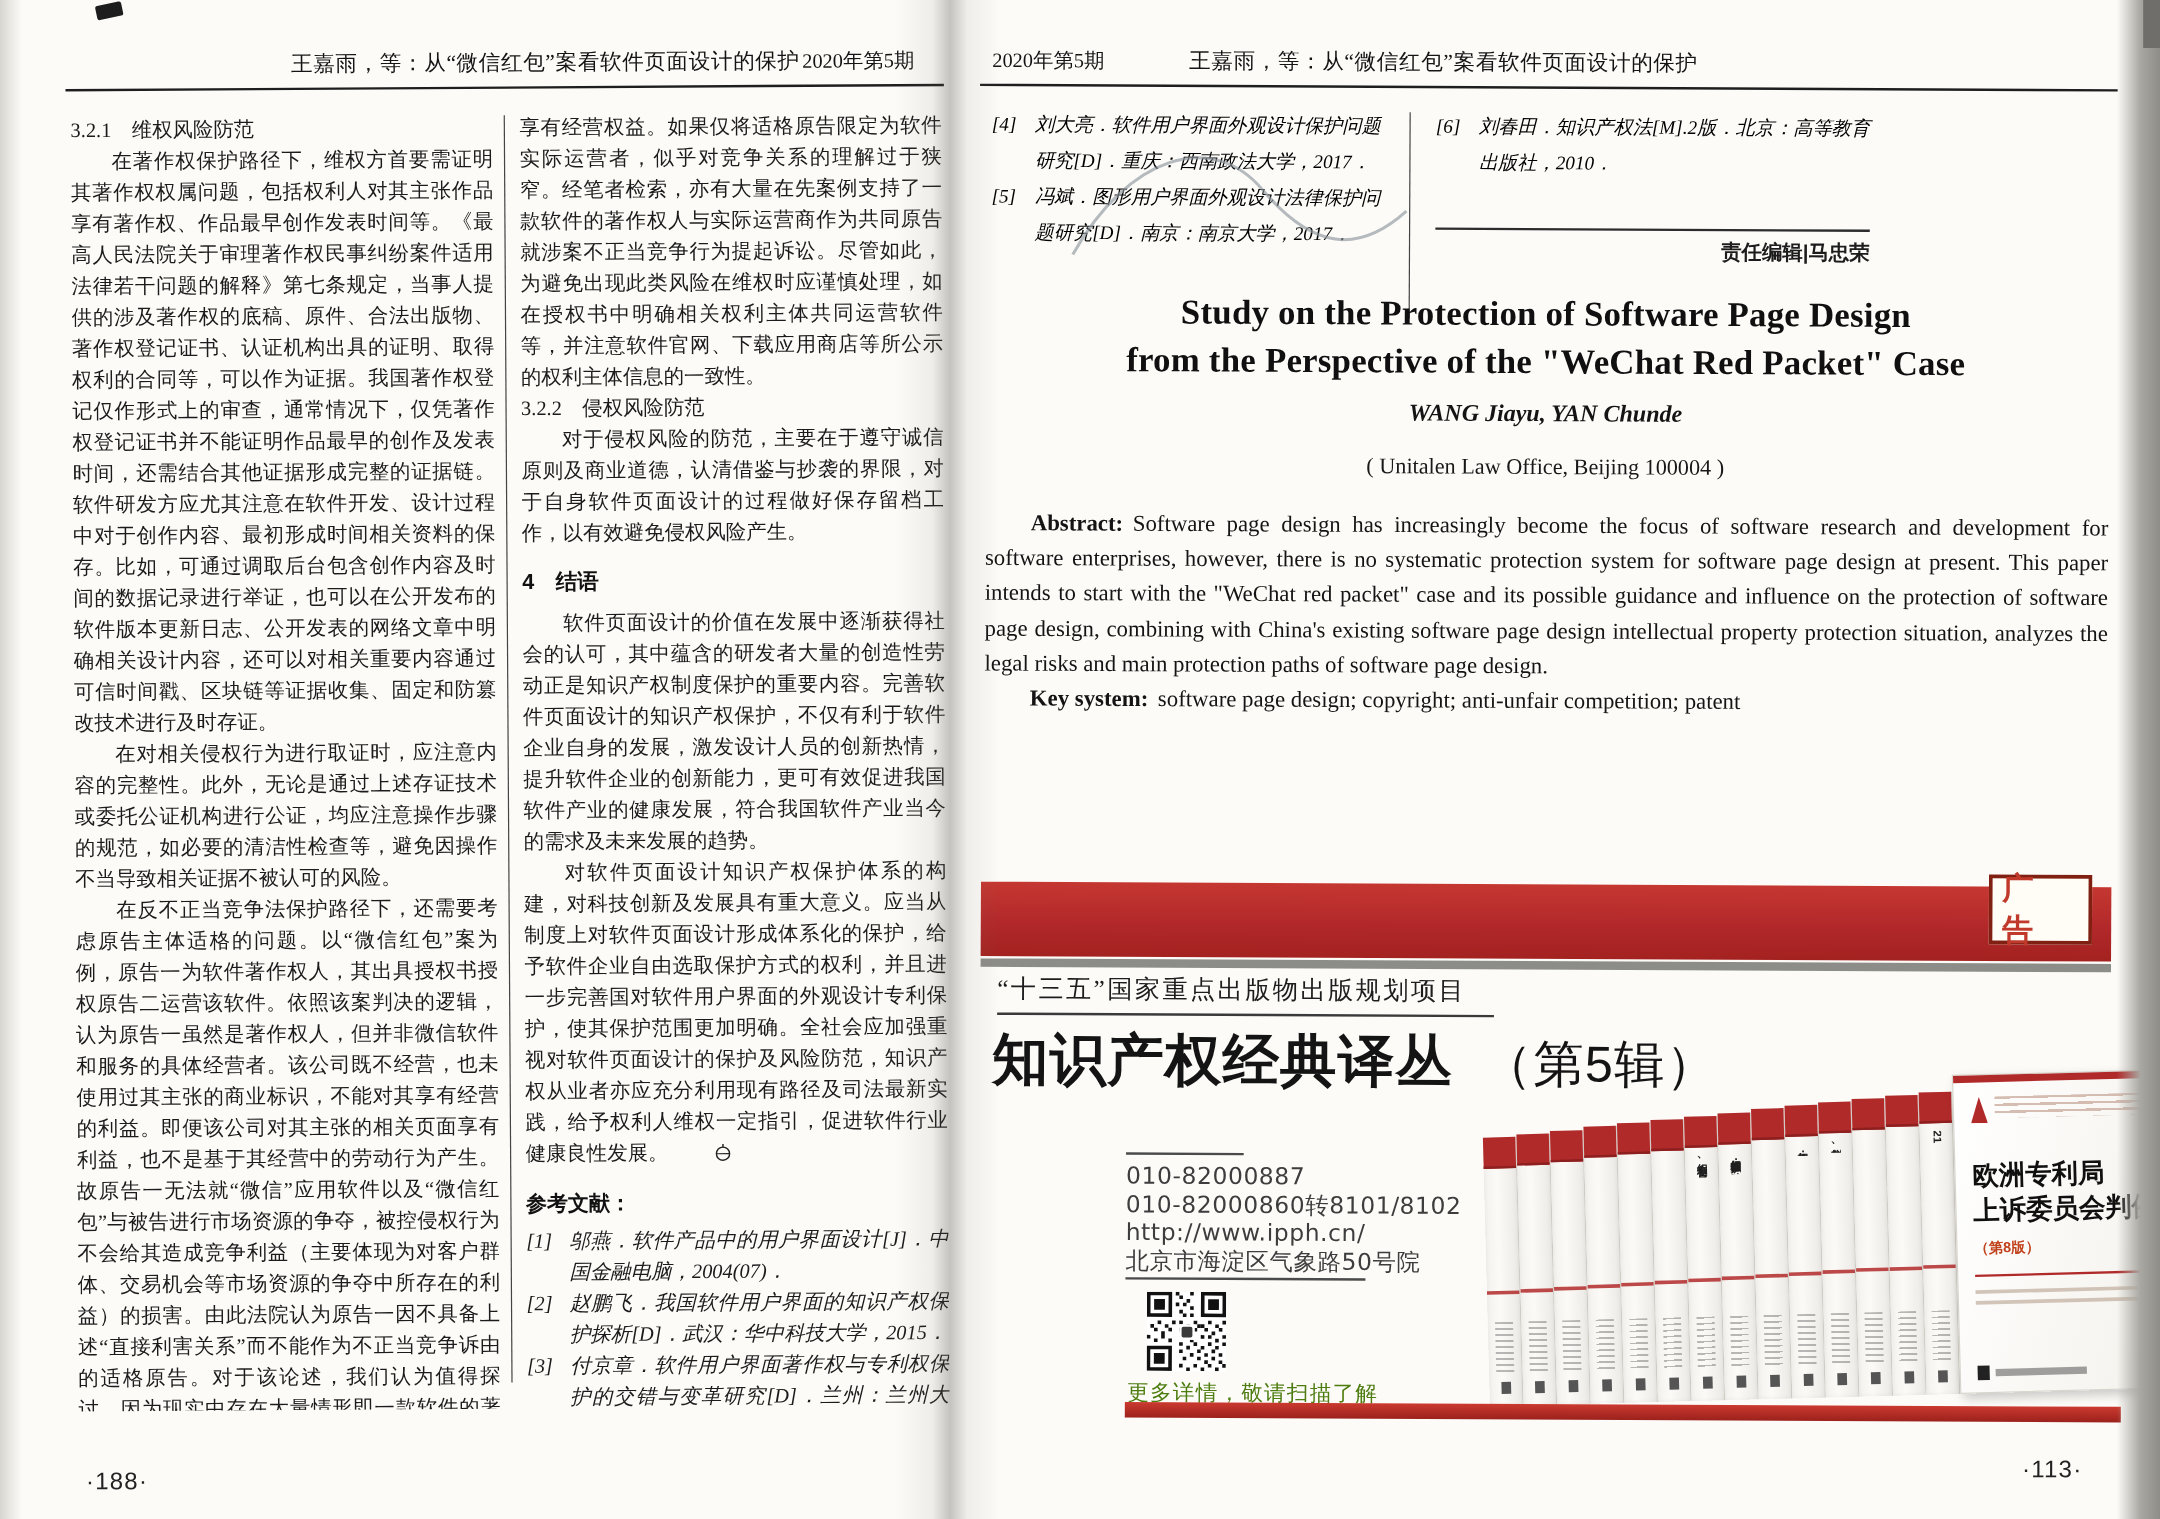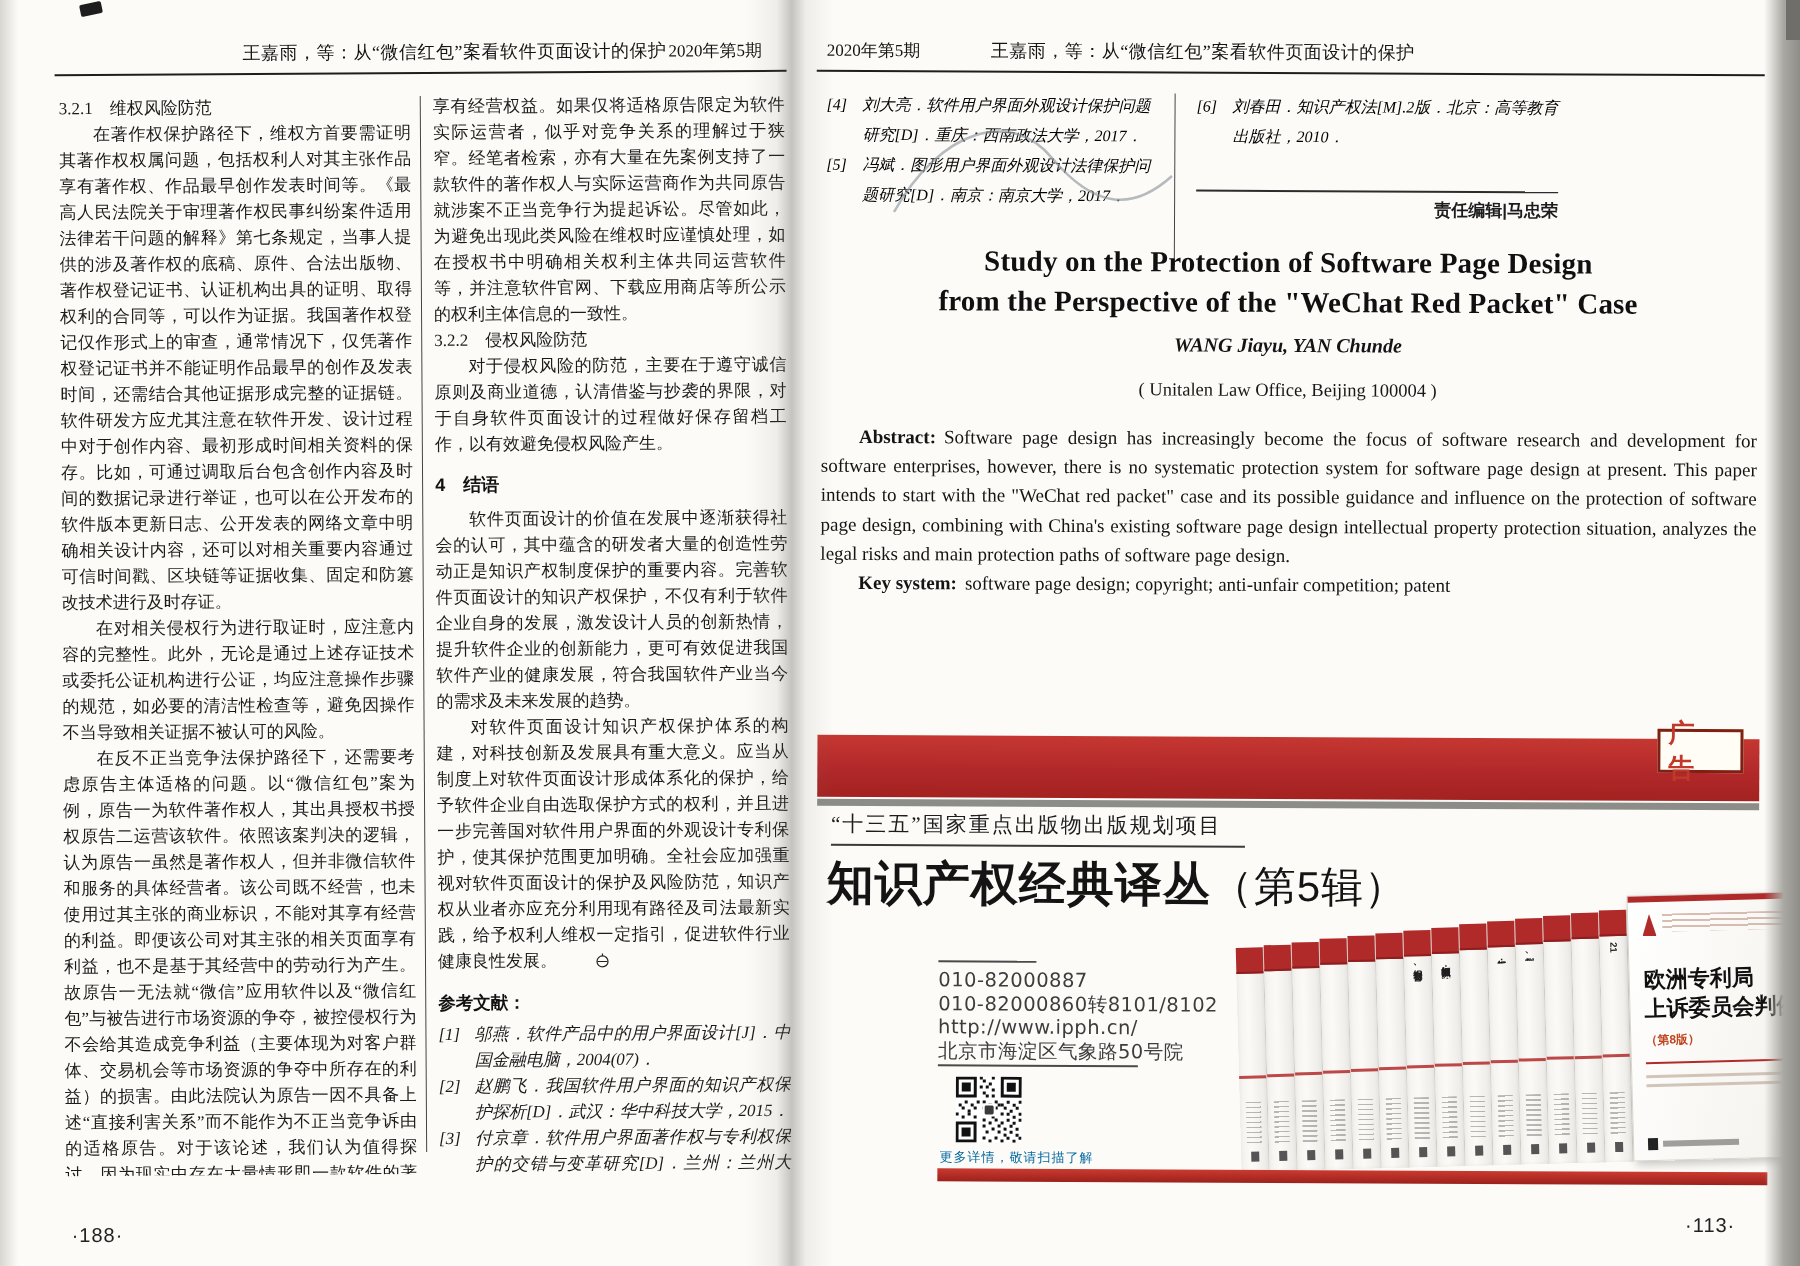--- a/index.html
+++ b/index.html
@@ -56,24 +56,24 @@
   .en-label{font-weight:bold;margin-right:8px;}
 
   
   .ad-banner{background:linear-gradient(180deg,#c53731 0%,#b2282a 55%,#a32220 100%);}
   .ad-strip{background:#8c8c88;}
   .ad-label-box{background:#fffdf6;border:3px solid #7f2012;color:#c0392b;display:flex;align-items:center;justify-content:center;
     font-family:"Liberation Sans","DejaVu Sans",sans-serif;font-weight:bold;font-size:26px;letter-spacing:8px;padding-left:8px;box-sizing:border-box;}
   .ad-project{font-size:21px;color:#1d1d1d;letter-spacing:2px;}
   .ad-project-rule{height:2px;background:#3a3a3a;}
   .ad-series{font-family:"Liberation Sans","DejaVu Sans",sans-serif;font-weight:800;font-size:47px;color:#141414;letter-spacing:1px;white-space:nowrap;}
-  .ad-series .edition{font-weight:500;font-size:42px;}
+  .ad-series .edition{font-weight:500;font-size:42px;margin-left:24px;}
   .ad-rule{height:2px;background:#4a4a4a;}
   .ad-contact{font-family:"DejaVu Sans","Liberation Sans",sans-serif;font-size:19.5px;line-height:23.5px;color:#3d3d3d;letter-spacing:.5px;}
-  .qr-caption{font-family:"Liberation Sans","DejaVu Sans",sans-serif;font-size:13px;color:#0369a1;letter-spacing:1px;}
+  .qr-caption{font-family:"Liberation Sans","DejaVu Sans",sans-serif;font-size:18px;color:#4d7c0f;letter-spacing:1px;}
   .ad-bottom-bar{background:linear-gradient(180deg,#cb3a30,#9c211c);}
 
   
   .books{display:flex;align-items:flex-end;transform:rotate(-1.8deg);}
   .spine{position:relative;width:27px;flex:none;background:linear-gradient(to right,#f4f2ee,#fbfaf7 40%,#eceae6);
     border-right:1px solid #cfccc5;box-shadow:inset 0 0 4px rgba(0,0,0,.06);display:flex;flex-direction:column;align-items:center;}
   .spine::before{content:'';width:100%;height:24px;background:#b12a2a;border-bottom:2px solid #8d1f1f;margin-bottom:6px;}
   .spine::after{content:'';position:absolute;left:0;right:0;top:57%;height:3px;background:#b12a2a;opacity:.85;}
   .spine-title{writing-mode:vertical-rl;font-family:"Liberation Sans","DejaVu Sans",sans-serif;font-size:9.5px;font-weight:bold;
     color:#1f1f1f;line-height:1.05;max-height:120px;overflow:hidden;}
@@ -175,21 +175,21 @@
     <div class="abs en-title" style="left:2px;top:286px;">from the Perspective of the "WeChat Red Packet" Case</div>
     <div class="abs en-authors" style="left:2px;top:334px;">WANG Jiayu, YAN Chunde</div>
     <div class="abs en-affil" style="left:2px;top:380px;">( Unitalen Law Office, Beijing 100004 )</div>
     <div class="abs en-body" style="left:8px;top:424px;">
       <p><span class="en-label">Abstract:</span><span>Software page design has increasingly become the focus of software research and development for software enterprises, however, there is no systematic protection system for software page design at present. This paper intends to start with the "WeChat red packet" case and its possible guidance and influence on the protection of software page design, combining with China's existing software page design intellectual property protection situation, analyzes the legal risks and main protection paths of software page design.</span></p>
       <p><span class="en-label">Key system:</span><span>software page design; copyright; anti-unfair competition; patent</span></p>
     </div>
 
     <div class="abs ad-banner" style="left:6px;top:737px;width:942px;height:62px;"></div>
     <div class="abs ad-strip" style="left:6px;top:801px;width:942px;height:7px;"></div>
-    <div class="abs ad-label-box" style="left:846px;top:727px;width:86px;height:44px;">广 告</div>
+    <div class="abs ad-label-box" style="left:846px;top:727px;width:86px;height:58px;">广 告</div>
 
     <div class="abs ad-project" style="left:20px;top:812px;">“十三五”国家重点出版物出版规划项目</div>
     <div class="abs ad-project-rule" style="left:20px;top:846px;width:414px;"></div>
     <div class="abs ad-series" style="left:16px;top:854px;"><span>知识产权经典译丛</span><span class="edition">（第5辑）</span></div>
 
     <div class="abs ad-rule" style="left:128px;top:962px;width:98px;"></div>
     <div class="abs ad-contact" style="left:128px;top:970px;width:320px;">
       <div>010-82000887</div>
       <div>010-82000860转8101/8102</div>
       <div>http://www.ipph.cn/</div>

